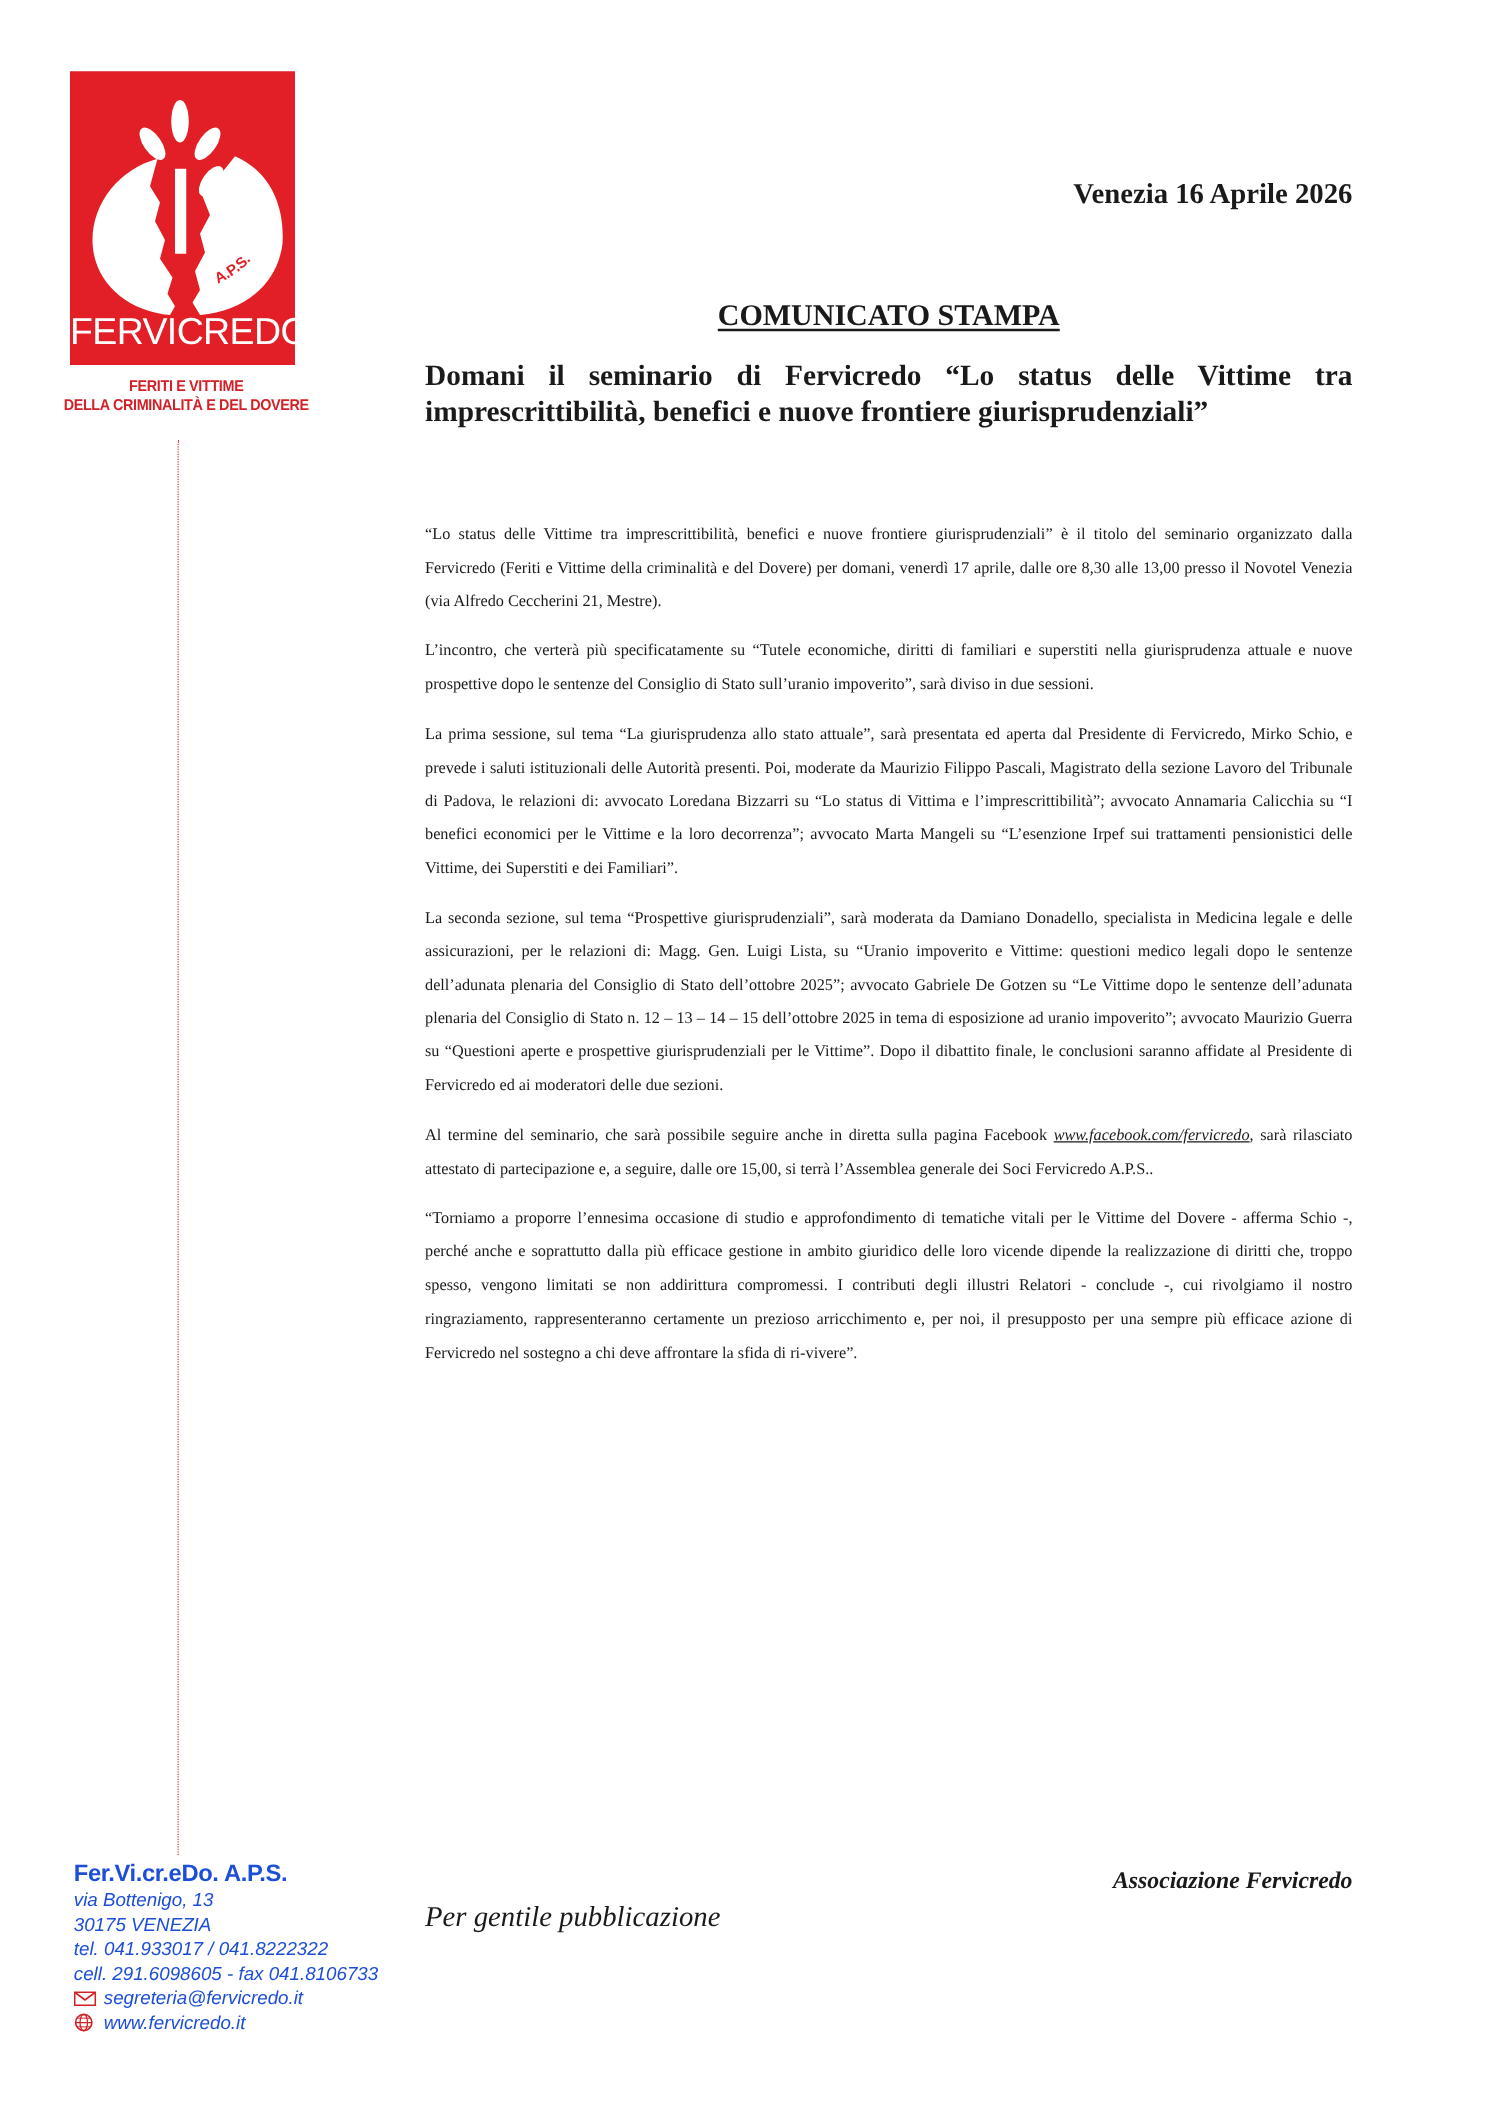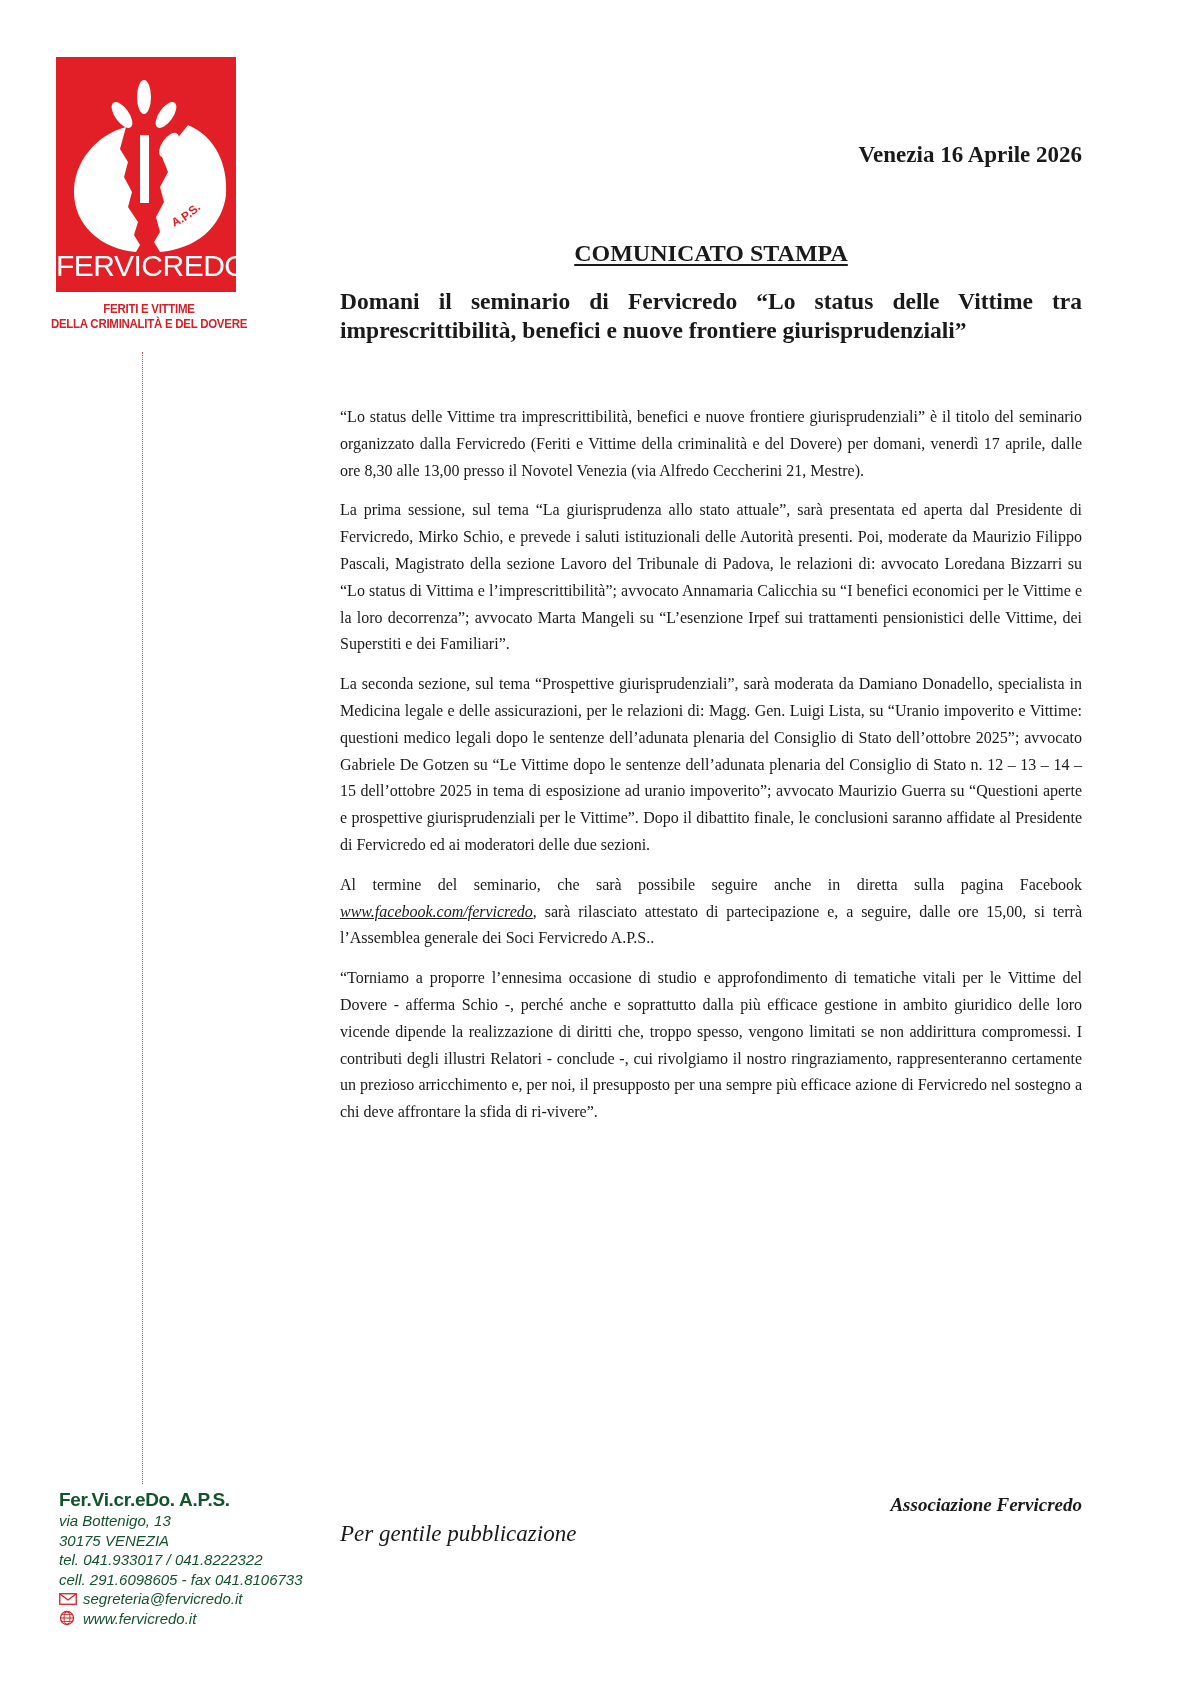--- a/index.html
+++ b/index.html
@@ -6,31 +6,31 @@
     body { width: 1190px; height: 1684px; position: relative; overflow: hidden; font-family: "Liberation Serif", "DejaVu Serif", serif; color: #1a1a1a; }
 
     .logo-box { position: absolute; left: 56px; top: 57px; width: 180px; height: 235px; background: #e21f26; overflow: hidden; }
     .logo-box svg { position: absolute; left: 0; top: 0; }
     .logo-name { position: absolute; left: 0; width: 180px; top: 192px; text-align: center; color: #ffffff; font-family: "Liberation Sans", "DejaVu Sans", sans-serif; font-size: 30px; letter-spacing: -0.5px; line-height: 34px; }
     .tagline { position: absolute; left: 40px; width: 218px; top: 302px; text-align: center; color: #d42027; font-family: "Liberation Sans", "DejaVu Sans", sans-serif; font-weight: bold; font-size: 12.5px; line-height: 15px; letter-spacing: -0.3px; transform: scaleX(0.92); transform-origin: center; }
     .tagline div { white-space: nowrap; }
 
     .dotted-line { position: absolute; left: 142px; top: 352px; height: 1132px; width: 0; border-left: 1.5px dotted #d9434a; }
 
-    .footer-contact { position: absolute; left: 59px; top: 1489px; color: #14532d; font-family: "Liberation Sans", "DejaVu Sans", sans-serif; }
+    .footer-contact { position: absolute; left: 59px; top: 1489px; color: #1d4ed8; font-family: "Liberation Sans", "DejaVu Sans", sans-serif; }
     .footer-contact .org { font-weight: bold; font-size: 19px; line-height: 22px; letter-spacing: -0.3px; }
     .footer-contact .line { font-style: italic; font-size: 15px; line-height: 19.5px; white-space: nowrap; }
     .footer-contact .icon-line { display: flex; align-items: center; }
     .footer-contact .icon-line svg { margin-right: 6px; flex: none; }
 
     .date { position: absolute; right: 108px; top: 142px; font-size: 23px; font-weight: bold; }
     .doc-title { position: absolute; left: 340px; width: 742px; top: 240px; text-align: center; font-size: 24px; font-weight: bold; text-decoration: underline; text-underline-offset: 3px; }
     .headline { position: absolute; left: 340px; width: 742px; top: 287px; font-size: 23.5px; font-weight: bold; line-height: 29px; text-align: justify; text-align-last: left; }
 
-    .body { position: absolute; left: 340px; width: 742px; top: 404px; font-size: 16px; line-height: 26.8px; }
+    .body { position: absolute; left: 340px; width: 742px; top: 414px; font-size: 13px; line-height: 26.8px; }
     .body p { margin: 0 0 13px 0; text-align: justify; hyphens: none; }
     .body a { color: #1a1a1a; text-decoration: underline; font-style: italic; }
     .closing { position: absolute; left: 340px; top: 1521px; font-size: 23px; font-style: italic; }
     .signature { position: absolute; right: 108px; top: 1494px; font-size: 19px; font-style: italic; font-weight: bold; }
   </style>
 </head>
 <body>
 
 <div class="logo-box">
   <svg width="180" height="235" viewBox="0 0 180 235">
@@ -83,20 +83,21 @@
     <span>www.fervicredo.it</span>
   </div>
 </div>
 
 <div class="date">Venezia 16 Aprile 2026</div>
 <div class="doc-title">COMUNICATO STAMPA</div>
 <div class="headline">Domani il seminario di Fervicredo “Lo status delle Vittime tra imprescrittibilità, benefici e nuove frontiere giurisprudenziali”</div>
 
 <div class="body">
   <p>“Lo status delle Vittime tra imprescrittibilità, benefici e nuove frontiere giurisprudenziali” è il titolo del seminario organizzato dalla Fervicredo (Feriti e Vittime della criminalità e del Dovere) per domani, venerdì 17 aprile, dalle ore 8,30 alle 13,00 presso il Novotel Venezia (via Alfredo Ceccherini 21, Mestre).</p>
+  <p>L’incontro, che verterà più specificatamente su “Tutele economiche, diritti di familiari e superstiti nella giurisprudenza attuale e nuove prospettive dopo le sentenze del Consiglio di Stato sull’uranio impoverito”, sarà diviso in due sessioni.</p>
   <p>La prima sessione, sul tema “La giurisprudenza allo stato attuale”, sarà presentata ed aperta dal Presidente di Fervicredo, Mirko Schio, e prevede i saluti istituzionali delle Autorità presenti. Poi, moderate da Maurizio Filippo Pascali, Magistrato della sezione Lavoro del Tribunale di Padova, le relazioni di: avvocato Loredana Bizzarri su “Lo status di Vittima e l’imprescrittibilità”; avvocato Annamaria Calicchia su “I benefici economici per le Vittime e la loro decorrenza”; avvocato Marta Mangeli su “L’esenzione Irpef sui trattamenti pensionistici delle Vittime, dei Superstiti e dei Familiari”.</p>
   <p>La seconda sezione, sul tema “Prospettive giurisprudenziali”, sarà moderata da Damiano Donadello, specialista in Medicina legale e delle assicurazioni, per le relazioni di: Magg. Gen. Luigi Lista, su “Uranio impoverito e Vittime: questioni medico legali dopo le sentenze dell’adunata plenaria del Consiglio di Stato dell’ottobre 2025”; avvocato Gabriele De Gotzen su “Le Vittime dopo le sentenze dell’adunata plenaria del Consiglio di Stato n. 12 – 13 – 14 – 15 dell’ottobre 2025 in tema di esposizione ad uranio impoverito”; avvocato Maurizio Guerra su “Questioni aperte e prospettive giurisprudenziali per le Vittime”. Dopo il dibattito finale, le conclusioni saranno affidate al Presidente di Fervicredo ed ai moderatori delle due sezioni.</p>
   <p><span>Al termine del seminario, che sarà possibile seguire anche in diretta sulla pagina Facebook </span><a>www.facebook.com/fervicredo</a><span>, sarà rilasciato attestato di partecipazione e, a seguire, dalle ore 15,00, si terrà l’Assemblea generale dei Soci Fervicredo A.P.S..</span></p>
   <p>“Torniamo a proporre l’ennesima occasione di studio e approfondimento di tematiche vitali per le Vittime del Dovere - afferma Schio -, perché anche e soprattutto dalla più efficace gestione in ambito giuridico delle loro vicende dipende la realizzazione di diritti che, troppo spesso, vengono limitati se non addirittura compromessi. I contributi degli illustri Relatori - conclude -, cui rivolgiamo il nostro ringraziamento, rappresenteranno certamente un prezioso arricchimento e, per noi, il presupposto per una sempre più efficace azione di Fervicredo nel sostegno a chi deve affrontare la sfida di ri-vivere”.</p>
 </div>
 
 <div class="closing">Per gentile pubblicazione</div>
 <div class="signature">Associazione Fervicredo</div>
 
 </body></html>

